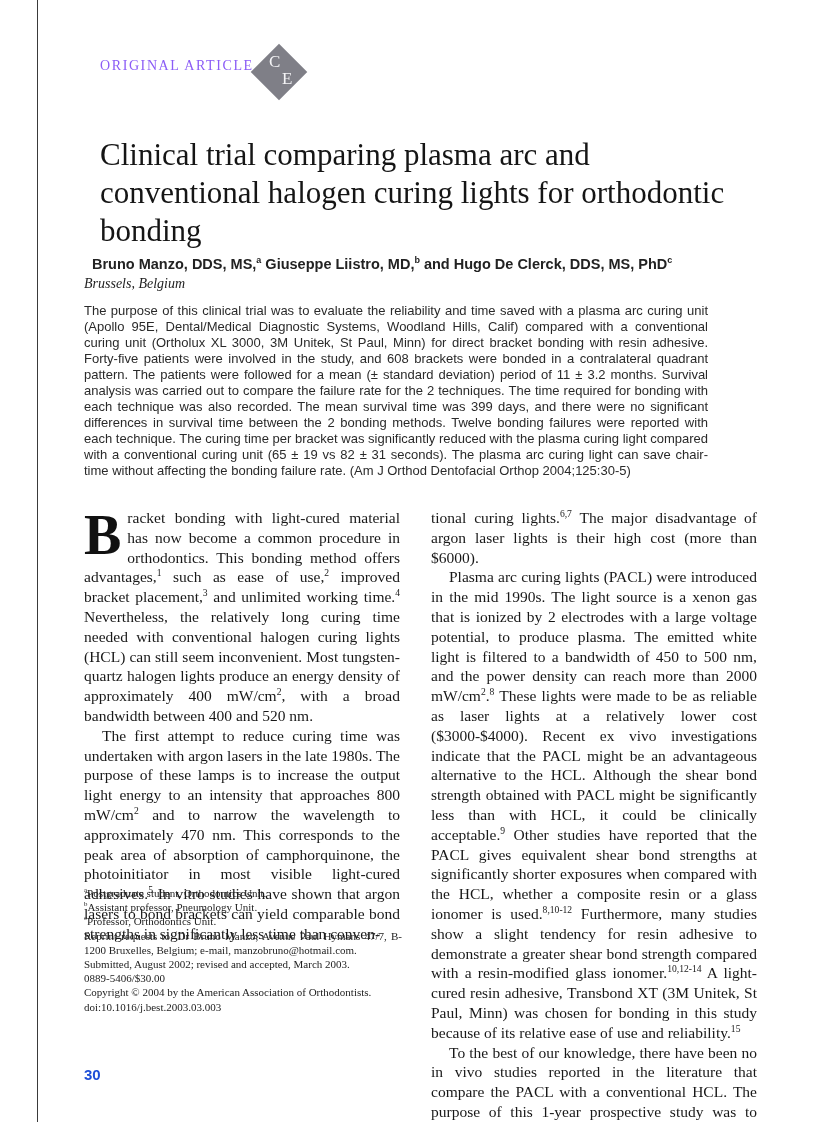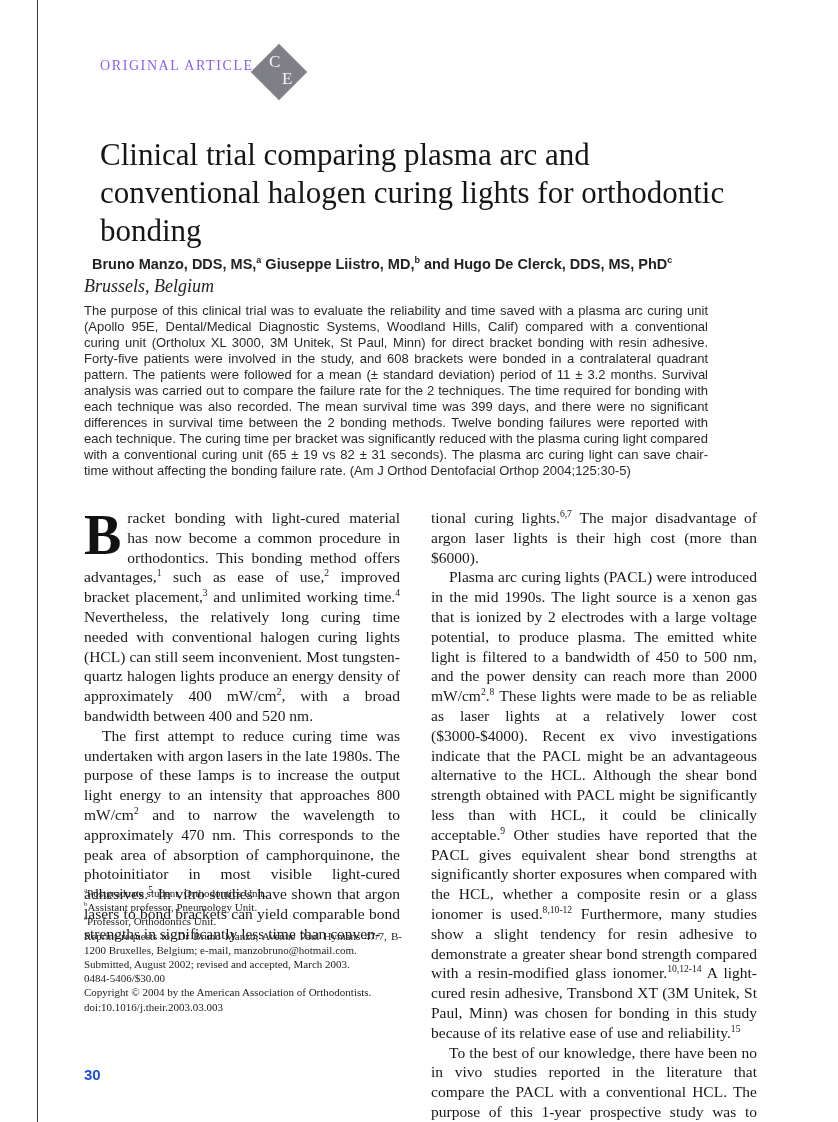--- a/index.html
+++ b/index.html
@@ -34,21 +34,21 @@
     position:absolute;left:84px;top:120px;width:632px;
     font-size:31px;line-height:38px;font-weight:400;color:#151515;
   }
   .authors{
     position:absolute;left:92px;top:256px;width:660px;
     font-family:"Liberation Sans",sans-serif;font-weight:bold;
     font-size:14.5px;color:#222;
   }
   .affiliation{
     position:absolute;left:84px;top:276px;
-    font-style:italic;font-size:18px;color:#222;
+    font-style:italic;font-size:14px;color:#222;
   }
   .abstract{
     position:absolute;left:84px;top:303px;width:624px;
     font-family:Liberation Sans, sans-serif;
     font-size:13px;line-height:16px;text-align:justify;color:#2a2a2a;
   }
   .col{
     position:absolute;top:508px;
     font-size:15.5px;line-height:19.8px;text-align:justify;color:#181818;
   }
@@ -103,18 +103,18 @@
   <p class="para indent">Plasma arc curing lights (PACL) were introduced in the mid 1990s. The light source is a xenon gas that is ionized by 2 electrodes with a large voltage potential, to produce plasma. The emitted white light is filtered to a bandwidth of 450 to 500 nm, and the power density can reach more than 2000 mW/cm<sup>2</sup>.<sup>8</sup> These lights were made to be as reliable as laser lights at a relatively lower cost ($3000-$4000). Recent ex vivo investigations indicate that the PACL might be an advantageous alternative to the HCL. Although the shear bond strength obtained with PACL might be significantly less than with HCL, it could be clinically acceptable.<sup>9</sup> Other studies have reported that the PACL gives equivalent shear bond strengths at significantly shorter exposures when compared with the HCL, whether a composite resin or a glass ionomer is used.<sup>8,10-12</sup> Furthermore, many studies show a slight tendency for resin adhesive to demonstrate a greater shear bond strength compared with a resin-modified glass ionomer.<sup>10,12-14</sup> A light-cured resin adhesive, Transbond XT (3M Unitek, St Paul, Minn) was chosen for bonding in this study because of its relative ease of use and reliability.<sup>15</sup></p>
   <p class="para indent">To the best of our knowledge, there have been no in vivo studies reported in the literature that compare the PACL with a conventional HCL. The purpose of this 1-year prospective study was to evaluate the clinical reliability of the Apollo 95E xenon plasma light (Den-</p>
 </div>
 
 <div class="footnotes">
   <p class="fn"><sup>a</sup>Postgraduate student, Orthodontics Unit.</p>
   <p class="fn"><sup>b</sup>Assistant professor, Pneumology Unit.</p>
   <p class="fn"><sup>c</sup>Professor, Orthodontics Unit.</p>
   <p class="fn">Reprint requests to: Dr Bruno Manzo, Avenue Paul Hymans 47/7, B-1200 Bruxelles, Belgium; e-mail, manzobruno@hotmail.com.</p>
   <p class="fn">Submitted, August 2002; revised and accepted, March 2003.</p>
-  <p class="fn">0484-5406/$30.00</p>
+  <p class="fn">0889-5406/$30.00</p>
   <p class="fn">Copyright © 2004 by the American Association of Orthodontists.</p>
-  <p class="fn">doi:10.1016/j.their.2003.03.003</p>
+  <p class="fn">doi:10.1016/j.best.2003.03.003</p>
 </div>
 
 <div class="page-number">30</div>
 
 </body></html>

